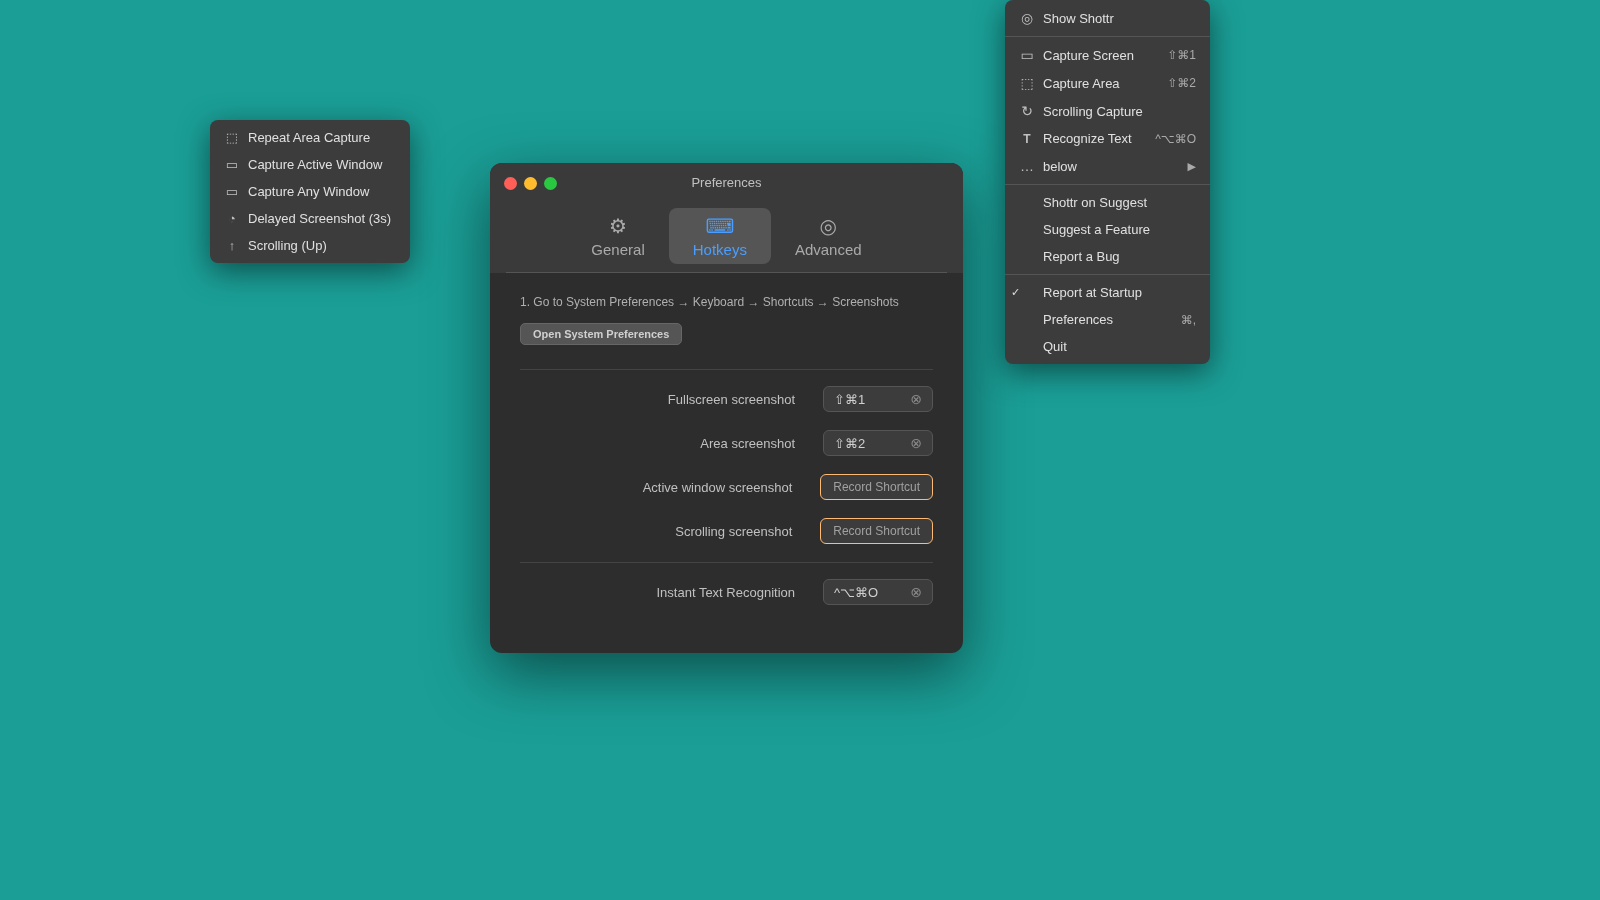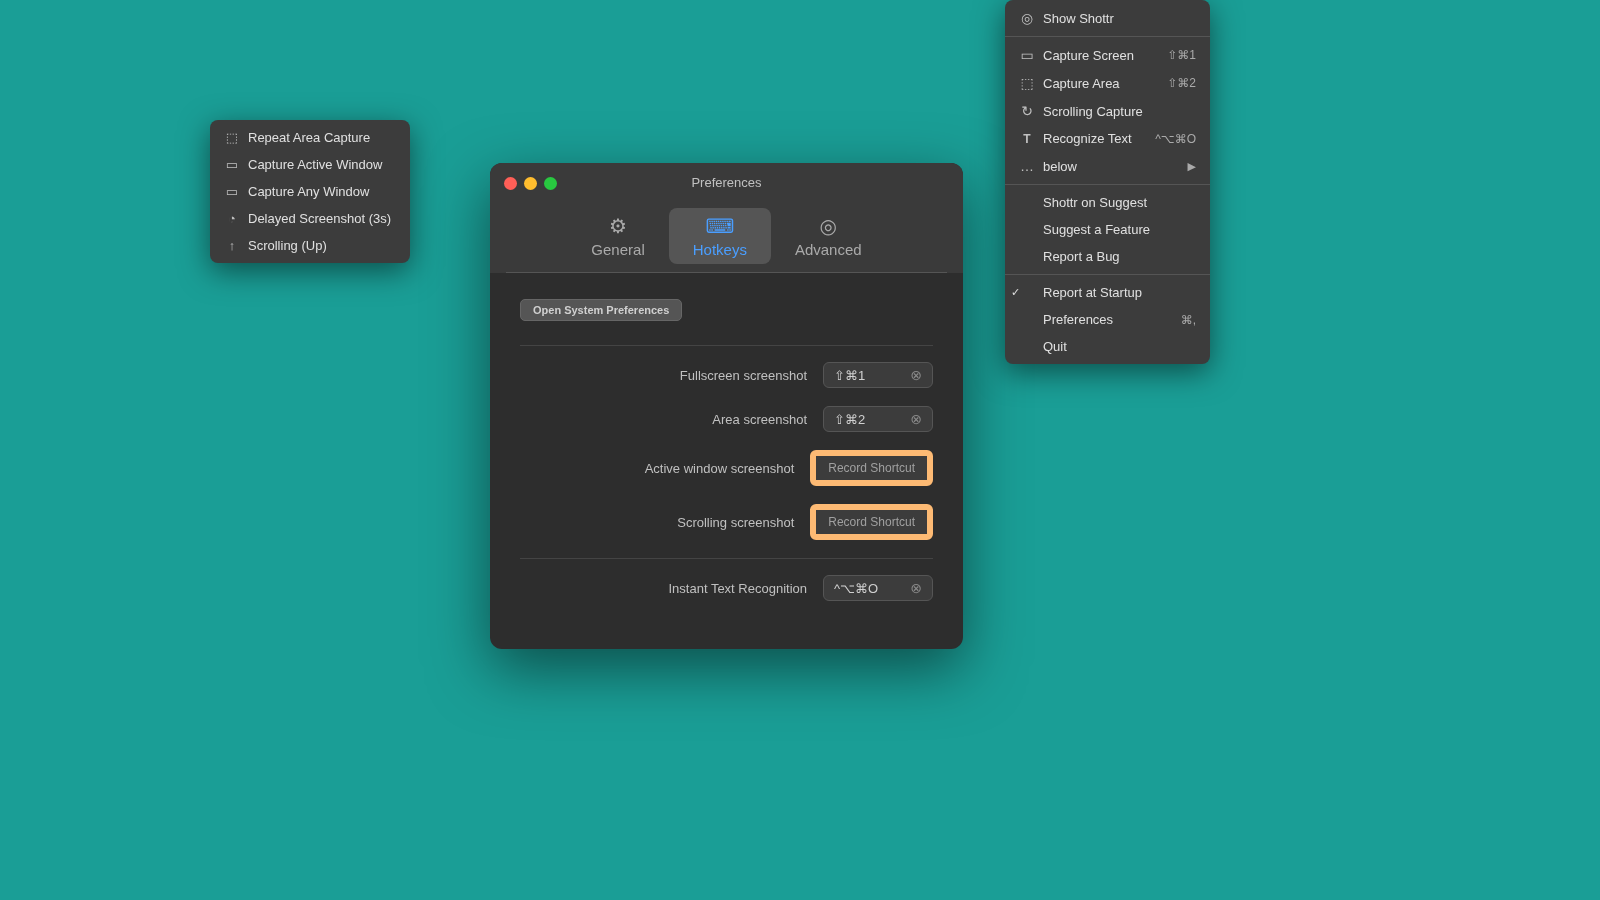--- a/index.html
+++ b/index.html
@@ -141,21 +141,21 @@
       display: flex;
       align-items: center;
       margin-bottom: 18px;
     }
 
     .shortcut-label {
       flex: 1;
       font-size: 13px;
       color: #c0c0c0;
       text-align: right;
-      padding-right: 16px;
+      padding-right: 28px;
     }
 
     .shortcut-field {
       display: flex;
       align-items: center;
       background: #3c3c3c;
       border: 1px solid #555;
       border-radius: 6px;
       padding: 4px 10px;
       min-width: 110px;
@@ -169,21 +169,21 @@
 
     .shortcut-clear {
       color: #888;
       font-size: 14px;
       cursor: pointer;
       margin-left: 8px;
     }
 
     .record-shortcut-btn {
       background: #3c3c3c;
-      border: 6px solid #fdba74;
+      border: 1px solid #fdba74;
       border-radius: 6px;
       color: #a0a0a0;
       font-size: 12px;
       padding: 5px 12px;
       cursor: pointer;
       min-width: 110px;
     }
 
     
     .main-dropdown {
@@ -287,20 +287,21 @@
         <span class="toolbar-item-label">Hotkeys</span>
       </div>
       <div class="toolbar-item">
         <span class="toolbar-item-icon">◎</span>
         <span class="toolbar-item-label">Advanced</span>
       </div>
     </div>
   </div>
 
   <div class="window-content">
+    <div class="how-to-step">1. Go to System Preferences → Keyboard → Shortcuts → Screenshots</div>
     <button class="open-prefs-btn">Open System Preferences</button>
 
     <hr class="divider">
 
     <div class="shortcut-row">
       <span class="shortcut-label">Fullscreen screenshot</span>
       <div class="shortcut-field">
         <span class="shortcut-value">⇧⌘1</span>
         <span class="shortcut-clear">⊗</span>
       </div>

